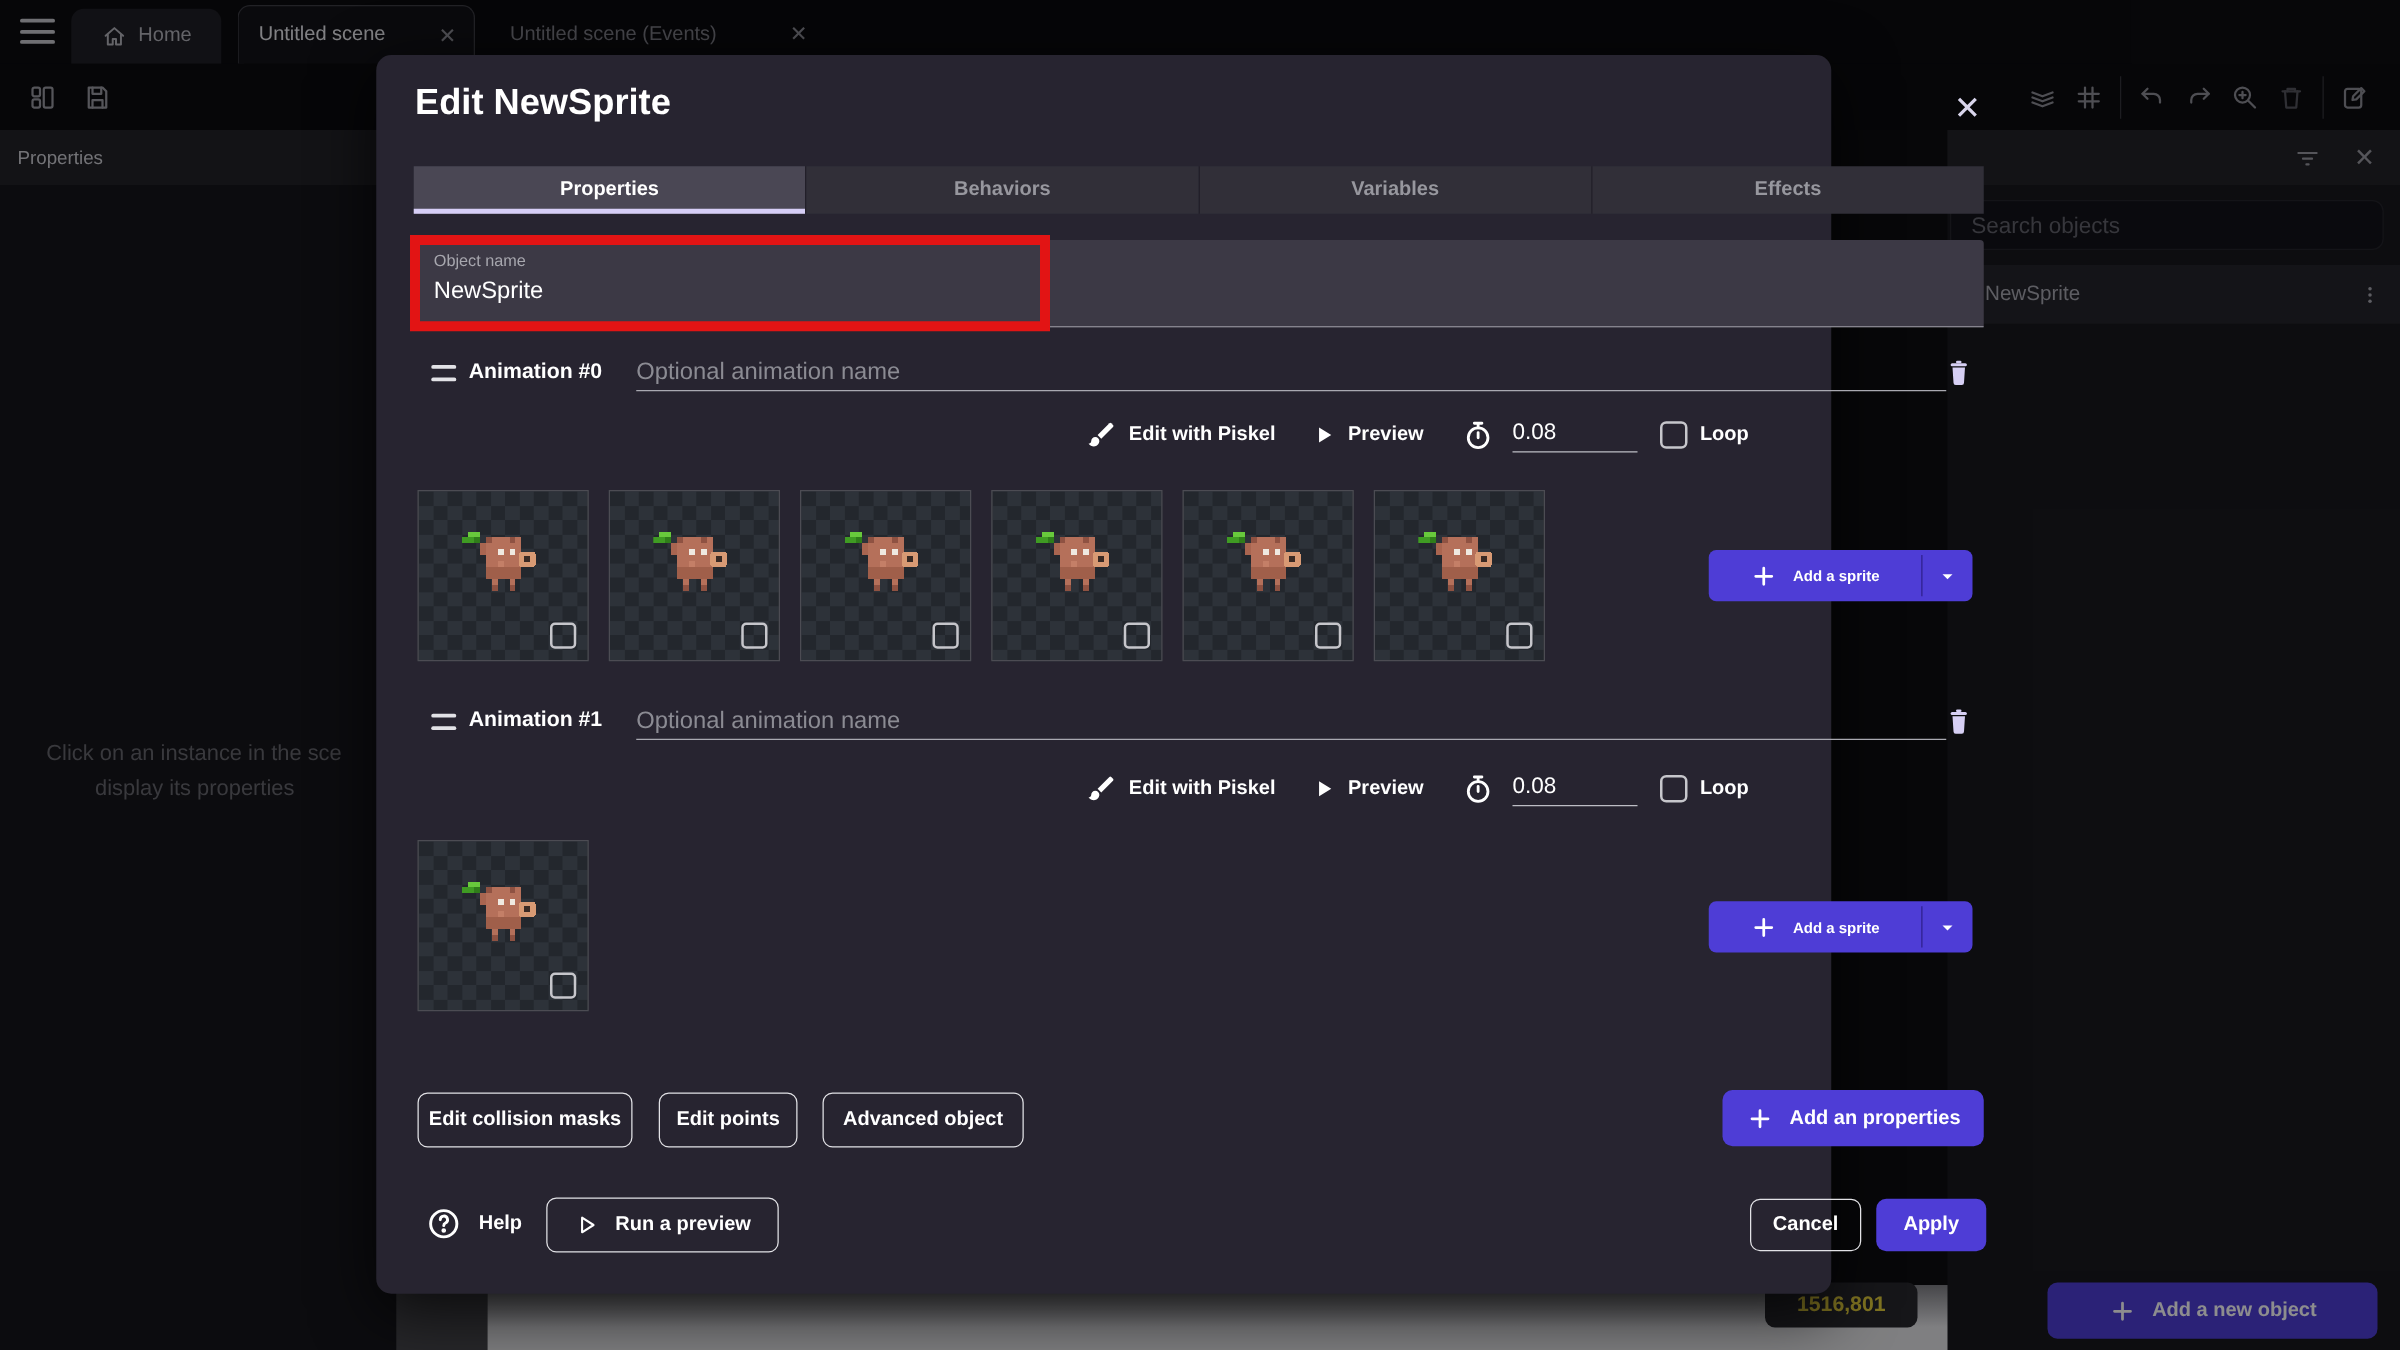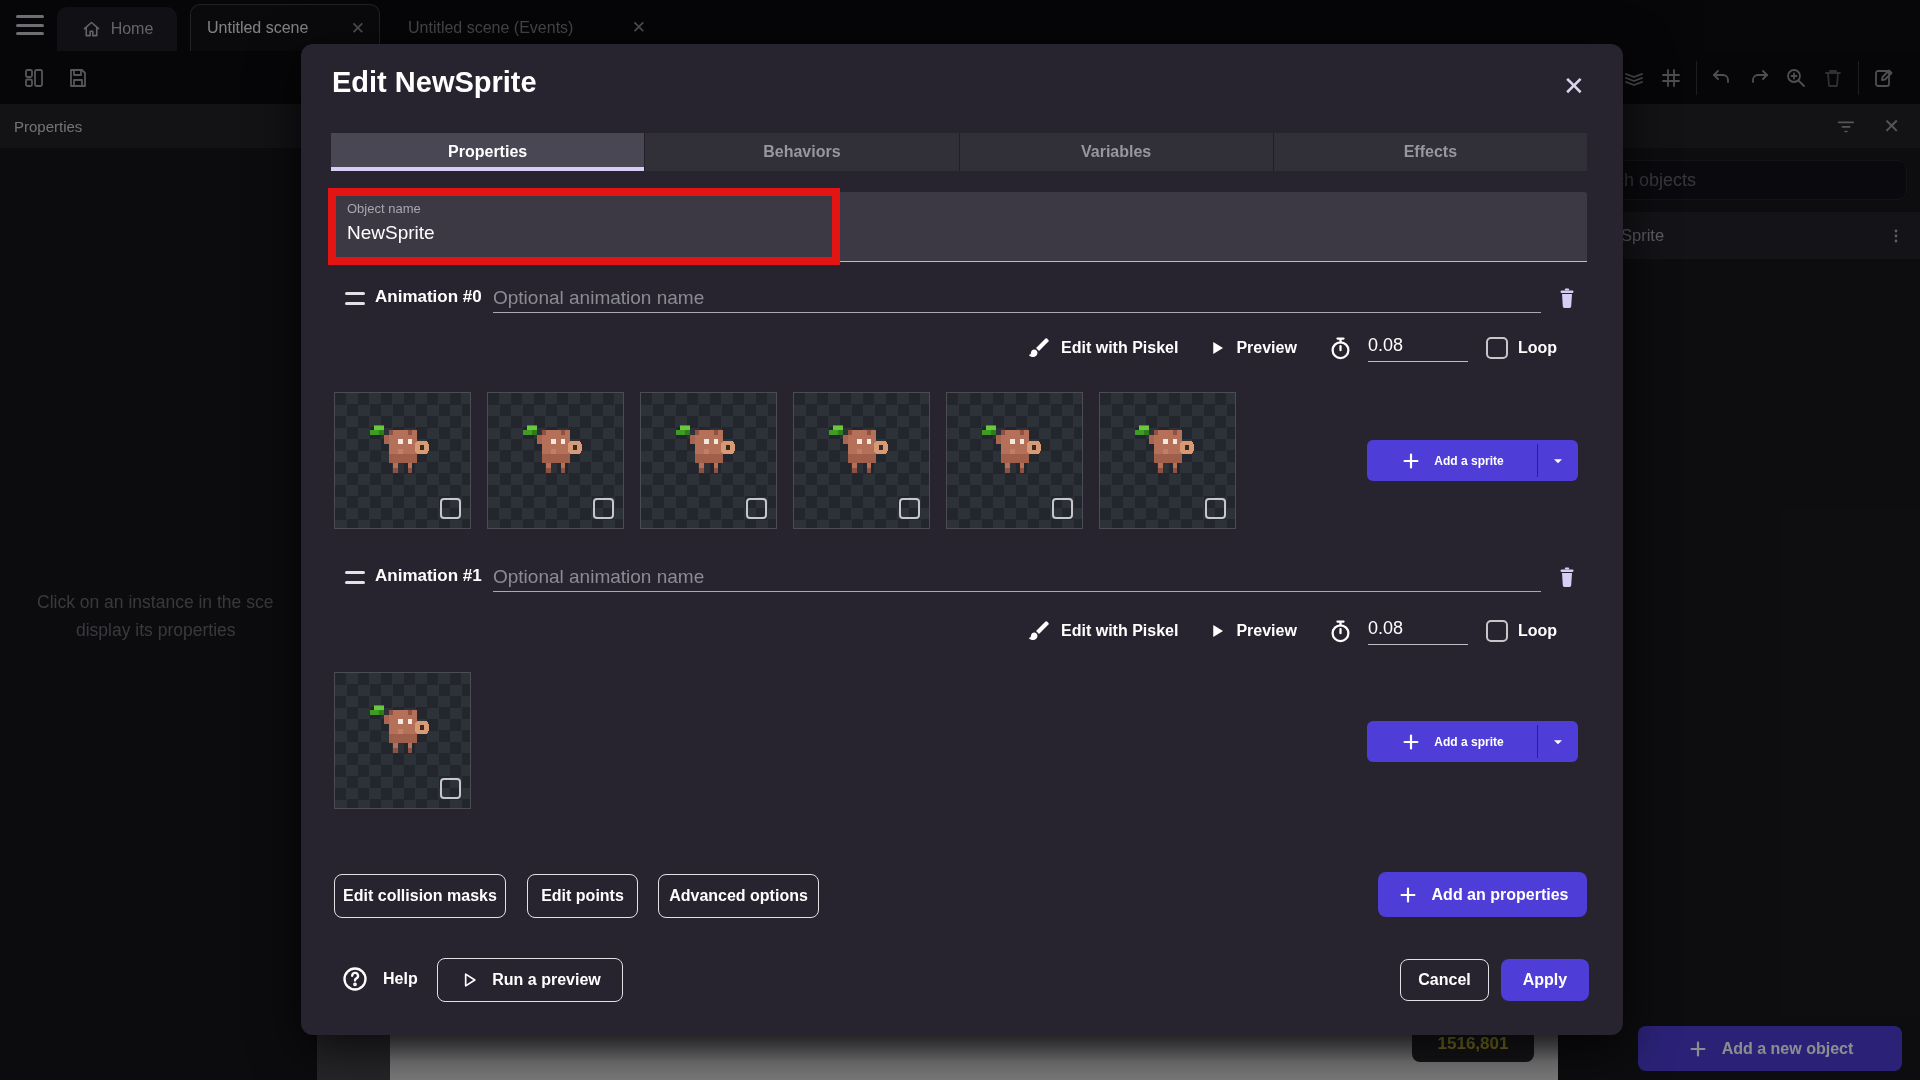--- a/index.html
+++ b/index.html
@@ -48,37 +48,37 @@
   .rp-search{position:absolute;left:2px;top:56px;width:347px;height:40px;background:#121216;border:1px solid #232329;border-radius:9px;}
   .rp-search input{width:100%;height:100%;background:transparent;border:none;outline:none;color:#c9c9ce;font-size:18px;padding:0 16px;font-family:"Liberation Sans",sans-serif;}
   .rp-search input::placeholder{color:#62626a;}
   .rp-object-row{position:absolute;left:0;top:108px;width:362px;height:47px;background:#232329;display:flex;align-items:center;justify-content:space-between;padding:0 14px 0 30px;color:#a8a8b0;font-size:16.5px;}
   .rp-add-btn{position:absolute;left:80px;top:922px;width:264px;height:45px;background:var(--accent);border-radius:8px;display:flex;align-items:center;justify-content:center;gap:13px;color:#fff;font-weight:bold;font-size:16px;cursor:pointer;}
 
   
   .scrim{position:absolute;inset:0;background:rgba(2,2,5,0.45);z-index:40;}
 
   
-  .dialog{position:absolute;left:301px;top:44px;width:1322px;height:991px;background:#272430;border-radius:12px;box-shadow:0 14px 50px rgba(0,0,0,.75);z-index:60;}
+  .dialog{position:absolute;left:301px;top:44px;width:1164px;height:991px;background:#272430;border-radius:12px;box-shadow:0 14px 50px rgba(0,0,0,.75);z-index:60;}
   .dlg-title{position:absolute;left:31px;top:22px;font-size:29px;font-weight:bold;color:#fff;}
   .dlg-close{position:absolute;left:1253px;top:22px;width:40px;height:40px;display:flex;align-items:center;justify-content:center;color:#d9d5ec;font-size:26px;cursor:pointer;}
   .dlg-tabs{position:absolute;left:30px;top:89px;width:1256px;height:38px;display:flex;}
   .dlg-tab{flex:1;position:relative;display:flex;align-items:center;justify-content:center;background:#312f38;color:#97979e;font-weight:bold;font-size:16px;border-left:1px solid #221f29;cursor:pointer;}
   .dlg-tab:first-child{border-left:none;}
   .dlg-tab.active{background:#4a4754;color:#fff;}
   .dlg-tab.active::after{content:"";position:absolute;left:0;right:0;bottom:0;height:4px;background:var(--tab-underline);}
   .field-objectname{position:absolute;left:30px;top:148px;width:1256px;height:70px;background:#3c3945;border-bottom:1px solid #bdbdc4;border-radius:3px 3px 0 0;padding:9px 16px 0 16px;}
   .field-objectname .flabel{font-size:13px;color:#a7a7ae;}
   .field-objectname input{display:block;width:600px;background:transparent;border:none;outline:none;color:#fff;font-size:19px;margin-top:6px;font-family:"Liberation Sans",sans-serif;}
 
   .anim-header{position:absolute;left:30px;width:1256px;height:32px;}
   .drag-handle{position:absolute;left:14px;top:9px;width:20px;height:13px;display:flex;flex-direction:column;justify-content:space-between;cursor:grab;}
   .drag-handle span{display:block;height:3px;border-radius:2px;background:#e2e2e6;}
   .anim-title{position:absolute;left:44px;top:4px;font-size:17px;font-weight:bold;color:#fff;}
-  .anim-name{position:absolute;left:162px;top:0;width:1048px;height:30px;}
+  .anim-name{position:absolute;left:178px;top:0;width:1048px;height:30px;}
   .anim-name input{width:100%;height:100%;background:transparent;border:none;border-bottom:1px solid #a9a9b1;outline:none;color:#e8e8ec;font-size:19px;font-family:"Liberation Sans",sans-serif;}
   .anim-name input::placeholder{color:#8b8b93;}
   .anim-trash{position:absolute;left:1218px;top:-2px;width:36px;height:34px;display:flex;align-items:center;justify-content:center;color:#d6cff4;cursor:pointer;}
 
   .piskel-row{position:absolute;right:66px;height:44px;display:flex;align-items:center;color:#fff;}
   .piskel-row .lbl{font-size:16px;font-weight:bold;}
   .pk-gap8{width:9px;}.pk-gap10{width:10px;}.pk-gap14{width:14px;}.pk-gap18{width:18px;}.pk-gap28{width:30px;}.pk-gap30{width:30px;}
   .time-input{width:100px;}
   .time-input input{width:100%;background:transparent;border:none;border-bottom:1px solid #bdbdc4;outline:none;color:#fff;font-size:18px;padding-bottom:5px;font-family:"Liberation Sans",sans-serif;}
   .checkbox{width:22px;height:22px;border:2.5px solid #c6c6cb;border-radius:5px;cursor:pointer;}
@@ -479,21 +479,21 @@
       <span class="caret">
         <svg width="16" height="16" viewBox="0 0 24 24" fill="#fff">
             <path d="M6 9.5l6 6 6-6z"></path>
           </svg>
       </span>
     </div>
 
     <div class="tools-row">
       <button class="btn-outline btn-ecm">Edit collision masks</button>
       <button class="btn-outline btn-ep">Edit points</button>
-      <button class="btn-outline btn-ao">Advanced options</button>
+      <button class="btn-outline btn-ao">Advanced object</button>
       <div class="add-anim">
         <svg class="stroke-ic" style="stroke-width:2.4" width="22" height="22" viewBox="0 0 24 24">
             <path d="M12 5v14M5 12h14"></path>
           </svg>
         <span>Add an properties</span>
       </div>
     </div>
 
     <div class="dlg-footer">
       <div class="help-btn">

